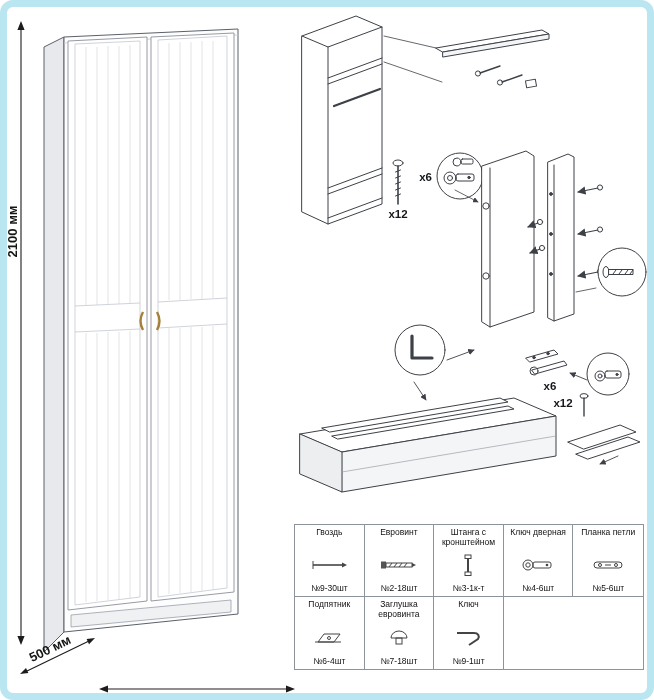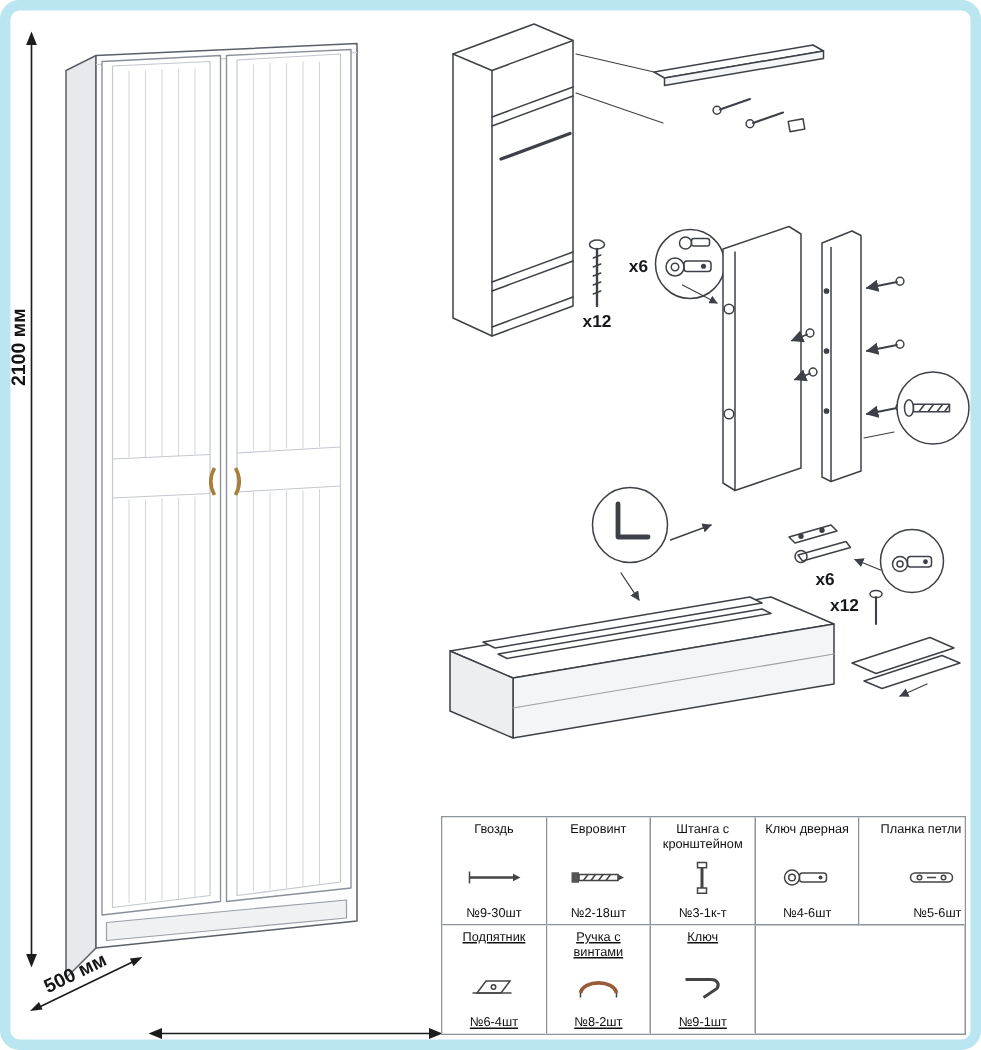--- a/index.html
+++ b/index.html
@@ -15,31 +15,31 @@
   .wardrobe-svg{position:absolute;left:0;top:0;z-index:10;}
   .assembly-svg{position:absolute;left:290px;top:0;z-index:10;}
   .dim{
     position:absolute;z-index:20;font-size:13px;font-weight:bold;color:#151515;
     text-align:center;white-space:nowrap;
   }
   .dim-height{left:-33px;top:224px;width:90px;transform:rotate(-90deg);}
   .dim-depth{left:15px;top:641px;width:70px;transform:rotate(-26deg);}
   .dim-width{left:157px;top:691px;width:80px;}
   .parts-table{
-    position:absolute;left:294px;top:544px;width:350px;height:146px;z-index:20;
+    position:absolute;left:294px;top:524px;width:350px;height:146px;z-index:20;
     display:grid;grid-template-columns:repeat(5,1fr);grid-template-rows:1fr 1fr;
     border:1px solid #8d939a;background:#fff;box-sizing:border-box;
   }
   .pcell{
     border-right:1px solid #8d939a;border-bottom:1px solid #8d939a;
     display:flex;flex-direction:column;align-items:center;justify-content:space-between;
     padding:3px 2px;box-sizing:border-box;overflow:hidden;background:#fff;
   }
-  .pcell:nth-child(5n){border-right:none;align-items:flex-end;}
-  .pcell:nth-child(n+6){border-bottom:none;text-decoration:underline;}
+  .pcell:nth-child(5n){border-right:none;}
+  .pcell:nth-child(n+6){border-bottom:none;}
   .pname{font-size:8.5px;line-height:1.15;text-align:center;min-height:19px;color:#111;}
   .pcount{font-size:8.5px;color:#111;}
   .picon{flex:0 0 auto;display:flex;align-items:center;justify-content:center;}
   .picon svg{display:block;}
   .asm-text{font-size:11.5px;font-weight:bold;fill:#15171a;font-family:"Liberation Sans",sans-serif;}
 </style>
 </head>
 <body>
 
 <div class="canvas">
@@ -320,32 +320,31 @@
       <div class="picon">
         <svg width="40" height="22" viewBox="0 0 40 22" stroke="#444" fill="none">
           <path d="M9,15 L15,7 L31,7 L25,15 Z"></path>
           <circle cx="20" cy="11" r="1.5"></circle>
           <line x1="6" y1="15" x2="32" y2="15"></line>
         </svg>
       </div>
       <div class="pcount">№6-4шт</div>
     </div>
 
-
-    <div class="pcell">
-      <div class="pname">Ручка с винтами</div>
-      <div class="picon">
-        <svg width="40" height="22" viewBox="0 0 40 22" fill="none">
-          <path d="M8,15 C10,6 30,6 32,15" stroke="#9a5a3a" stroke-width="2.5"></path>
-          <line x1="8" y1="15" x2="8" y2="18" stroke="#444"></line>
-          <line x1="32" y1="15" x2="32" y2="18" stroke="#444"></line>
-        </svg>
-      </div>
-      <div class="pcount">№8-2шт</div>
-    </div>
+    <div class="pcell">
+      <div class="pname">Заглушка евровинта</div>
+      <div class="picon">
+        <svg width="40" height="22" viewBox="0 0 40 22" stroke="#444" fill="none">
+          <path d="M12,11 a8,7 0 0 1 16,0 Z"></path>
+          <rect x="17" y="11" width="6" height="6"></rect>
+        </svg>
+      </div>
+      <div class="pcount">№7-18шт</div>
+    </div>
+
 
     <div class="pcell">
       <div class="pname">Ключ</div>
       <div class="picon">
         <svg width="40" height="22" viewBox="0 0 40 22" stroke="#444" fill="none">
           <path d="M9,6 L26,6 C30,6 32,9 30,12 L21,18" stroke-width="2"></path>
         </svg>
       </div>
       <div class="pcount">№9-1шт</div>
     </div>

